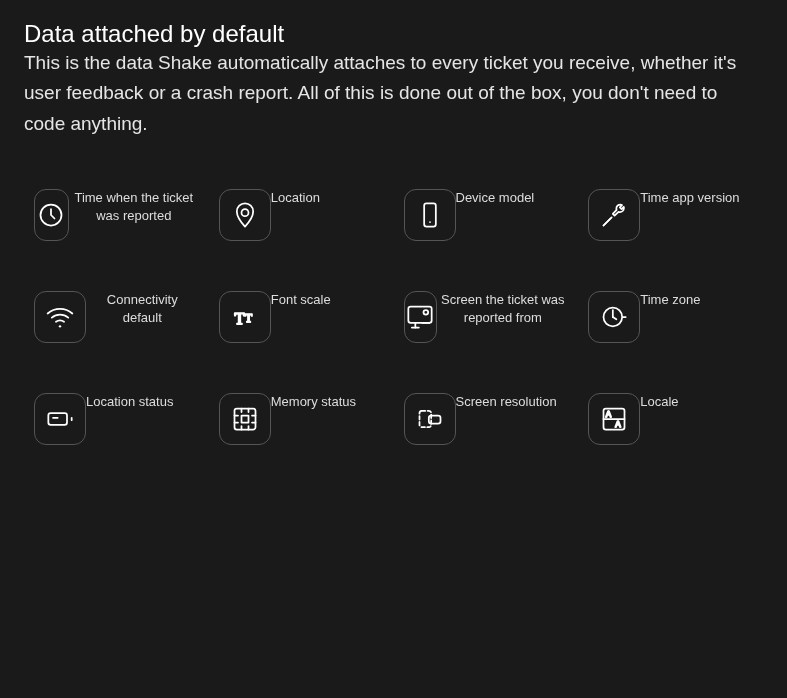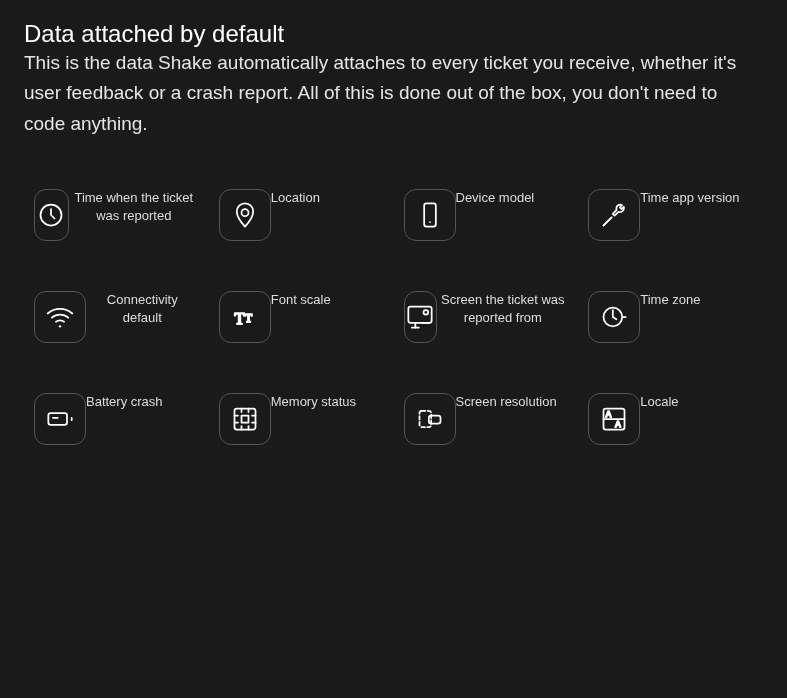--- a/index.html
+++ b/index.html
@@ -148,21 +148,21 @@
       <span class="item-label">Time zone</span>
     </div>
     <div class="grid-item">
       <div class="icon-wrapper">
         <svg viewBox="0 0 24 24">
           <rect x="2" y="7" width="16" height="10" rx="2" ry="2"></rect>
           <line x1="22" y1="11" x2="22" y2="13"></line>
           <line x1="6" y1="11" x2="10" y2="11"></line>
         </svg>
       </div>
-      <span class="item-label">Battery crash</span>
+      <span class="item-label">Location status</span>
     </div>
     <div class="grid-item">
       <div class="icon-wrapper">
         <svg viewBox="0 0 24 24">
           <rect x="3" y="3" width="18" height="18" rx="2"></rect>
           <path d="M9 9h6v6H9z"></path>
           <line x1="9" y1="3" x2="9" y2="6"></line>
           <line x1="15" y1="3" x2="15" y2="6"></line>
           <line x1="9" y1="18" x2="9" y2="21"></line>
           <line x1="15" y1="18" x2="15" y2="21"></line>

